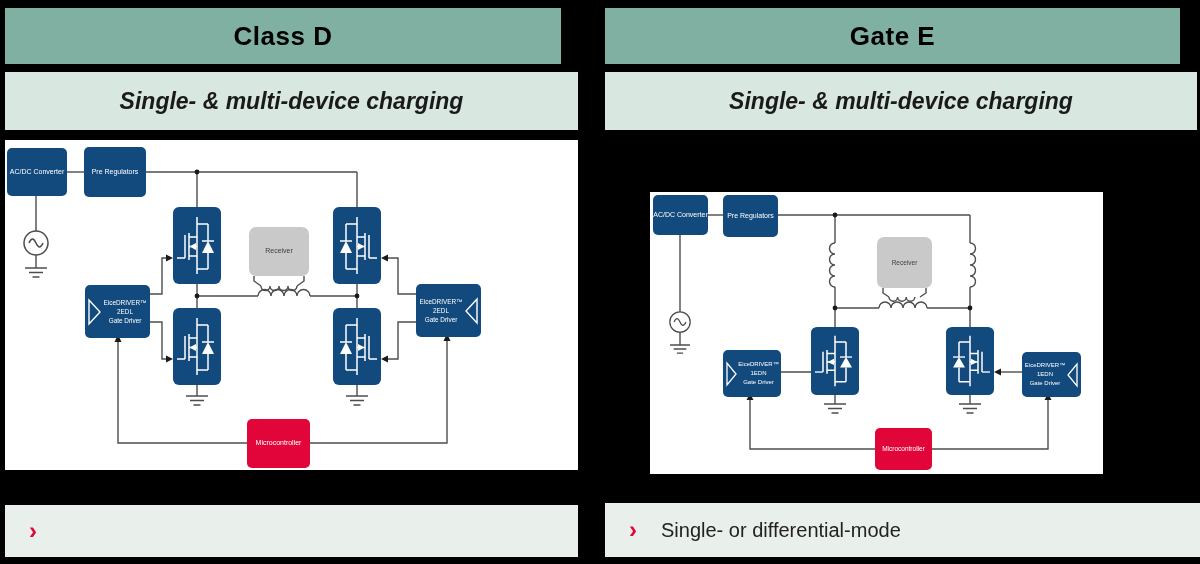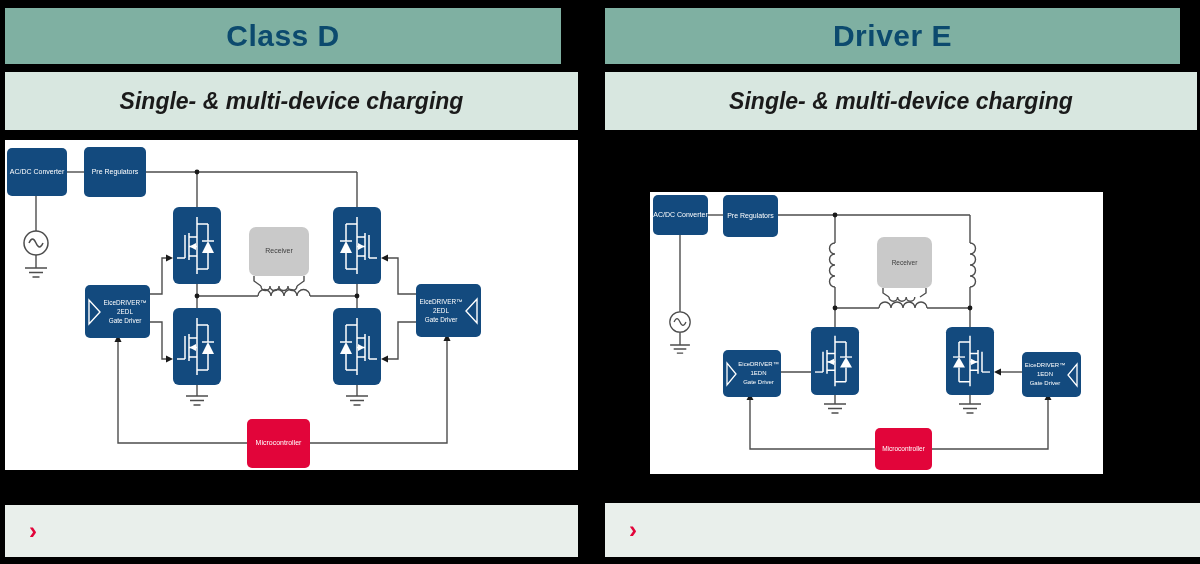--- a/index.html
+++ b/index.html
@@ -3,21 +3,21 @@
 <meta charset="utf-8">
 <style>
   html,body{margin:0;padding:0;}
   body{width:1200px;height:564px;background:#000;position:relative;overflow:hidden;
        font-family:"Liberation Sans",sans-serif;}
   .col{position:absolute;top:0;height:564px;}
   #col-d{left:5px;width:573px;}
   #col-e{left:605px;width:592px;}
   .band-header{position:absolute;left:0;right:17px;top:8px;height:56px;background:#7FB0A2;
        display:flex;align-items:center;justify-content:center;
-       font-size:30px;font-weight:800;color:#0c4a6e;letter-spacing:.5px;}
+       font-size:26px;font-weight:800;color:#000000;letter-spacing:.5px;}
   .band-sub{position:absolute;left:0;right:0;top:72px;height:58px;background:#D8E7E0;
        display:flex;align-items:center;justify-content:center;
        font-size:23px;font-weight:700;font-style:italic;color:#1a1a1a;}
   .canvas-d{position:absolute;left:0;top:140px;width:573px;height:330px;background:#fff;}
   .canvas-e{position:absolute;left:0;top:140px;width:592px;height:363px;background:#000;}
   .panel-e{position:absolute;left:45px;top:52px;width:453px;height:282px;background:#fff;}
   .band-foot{position:absolute;left:0;background:#E9EFEB;display:flex;align-items:center;
        font-size:20px;color:#222;}
   #foot-d{top:505px;height:52px;width:573px;}
   #foot-e{top:503px;height:54px;width:595px;}
@@ -157,21 +157,21 @@
       </div>
     </div>
   </div>
 
   <div class="band-foot" id="foot-d">
     <span class="chev">›</span>
   </div>
 </div>
 
 <div class="col" id="col-e">
-  <div class="band-header">Driver E</div>
+  <div class="band-header">Gate E</div>
   <div class="band-sub">Single- &amp; multi-device charging</div>
 
   <div class="canvas-e">
     <div class="panel-e">
       <svg class="wires" width="453" height="282" viewBox="0 0 453 282">
         <g stroke="#4d4d4d" stroke-width="1.4" fill="none">
           <path d="M58,23 H73"></path>
           <path d="M128,23 H320"></path>
           <path d="M185,23 V51 M320,23 V51"></path>
           <path d="M185,51 a5.5,5.5 0 0 0 0,11 a5.5,5.5 0 0 0 0,11 a5.5,5.5 0 0 0 0,11 a5.5,5.5 0 0 0 0,11"></path>
@@ -248,14 +248,15 @@
           <div>EiceDRIVER™</div>
           <div>1EDN</div>
           <div>Gate Driver</div>
         </div>
       </div>
     </div>
   </div>
 
   <div class="band-foot" id="foot-e">
     <span class="chev">›</span>
+    <span>Single- or differential-mode</span>
   </div>
 </div>
 
 </body></html>

